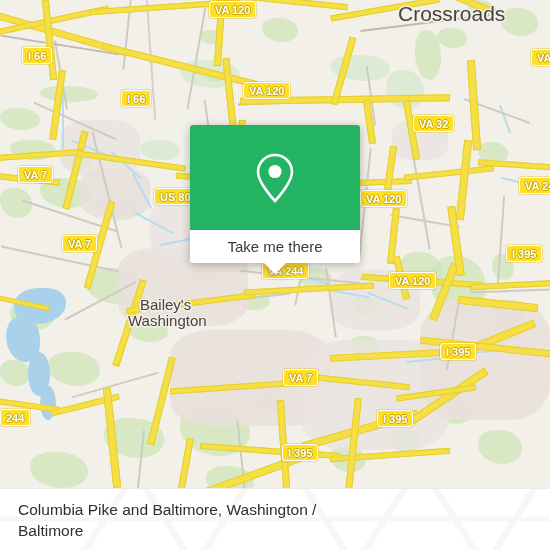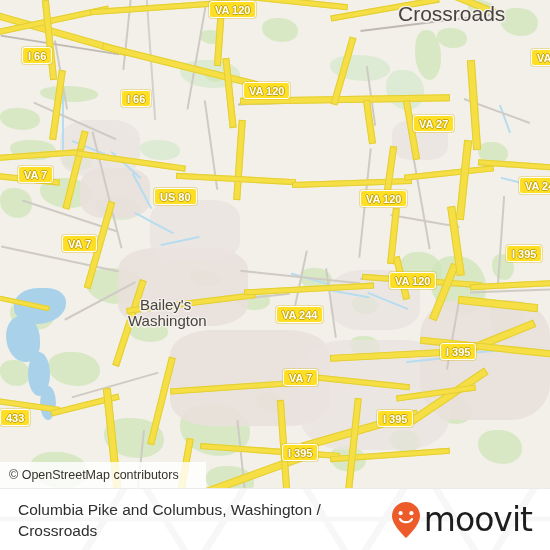--- a/index.html
+++ b/index.html
@@ -252,66 +252,66 @@
 
     <div class="mot" style="left:-10px;top:402px;width:70px;height:6px;transform:rotate(8deg);"></div>
     <div class="mot" style="left:50px;top:402px;width:70px;height:6px;transform:rotate(-14deg);"></div>
     <div class="mot" style="left:108px;top:388px;width:8px;height:100px;transform:rotate(-6deg);"></div>
 
     <div id="shield-layer">
         <div class="shield" style="left: 209px; top: 1px;">VA 120</div>
         <div class="shield" style="left: 243px; top: 82px;">VA 120</div>
         <div class="shield" style="left: 22px; top: 47px;">I 66</div>
         <div class="shield" style="left: 121px; top: 90px;">I 66</div>
-        <div class="shield" style="left: 413px; top: 115px;">VA 27</div>
+        <div class="shield" style="left: 413px; top: 115px;">VA 32</div>
         <div class="shield" style="left: 531px; top: 49px;">VA</div>
         <div class="shield" style="left: 18px; top: 166px;">VA 7</div>
         <div class="shield" style="left: 154px; top: 188px;">US 80</div>
         <div class="shield" style="left: 360px; top: 190px;">VA 120</div>
         <div class="shield" style="left: 519px; top: 177px;">VA 24</div>
         <div class="shield" style="left: 62px; top: 235px;">VA 7</div>
         <div class="shield" style="left: 506px; top: 245px;">I 395</div>
-        <div class="shield" style="left: 276px; top: 262px; margin-top: 44px;">VA 244</div>
+        <div class="shield" style="left: 262px; top: 262px;">VA 244</div>
         <div class="shield" style="left: 389px; top: 272px;">VA 120</div>
         <div class="shield" style="left: 283px; top: 369px;">VA 7</div>
         <div class="shield" style="left: 440px; top: 343px;">I 395</div>
         <div class="shield" style="left: 377px; top: 410px;">I 395</div>
-        <div class="shield" style="left: 0px; top: 409px;">433</div>
+        <div class="shield" style="left: 0px; top: 409px;">244</div>
         <div class="shield" style="left: 282px; top: 444px;">I 395</div>
       </div>
     <div id="place-layer">
         <div class="plabel big" style="left: 398px; top: 2px;">Crossroads</div>
         <div class="plabel mid" style="left: 140px; top: 296px;">Bailey's</div>
         <div class="plabel mid" style="left: 128px; top: 312px;">Washington</div>
       </div>
 
-
-    <div class="attrib">
-      <span>© OpenStreetMap contributors</span>
+    <div class="popup">
+      <div class="popup-top" id="popup-top" style="background: rgb(34, 179, 99);">
+        <svg class="pin-svg" width="44" height="52" viewBox="0 0 44 52">
+          <path d="M22 3 C12.6 3 5 10.6 5 20 C5 31 22 49 22 49 C22 49 39 31 39 20 C39 10.6 31.4 3 22 3 Z" fill="none" stroke="#ffffff" stroke-width="2.6"></path>
+          <circle cx="22" cy="19.5" r="6.6" fill="#ffffff"></circle>
+        </svg>
+      </div>
+      <div class="popup-bot">
+        <span>Take me there</span>
+      </div>
+      <div class="popup-tail"></div>
     </div>
+
   </div>
 
   <div class="footer">
     <svg class="footer-watermark" viewBox="0 0 550 62" preserveAspectRatio="none">
       <g stroke="#f1f1f1" stroke-width="7" fill="none">
         <path d="M80 70 L130 -10"></path>
           <path d="M140 -10 L190 70"></path>
         <path d="M200 70 L250 -10"></path>
           <path d="M300 -10 L350 70"></path>
         <path d="M360 70 L410 -10"></path>
           <path d="M430 -10 L480 70"></path>
         <path d="M490 70 L540 -10"></path>
           <path d="M0 30 L550 30" stroke-width="5"></path>
       </g>
     </svg>
-    <div class="footer-title">Columbia Pike and Columbus, Washington / Crossroads</div>
-    <div class="brand">
-      <svg width="30" height="38" viewBox="0 0 30 38">
-        <path d="M15 1 C7.3 1 1 7.3 1 15 C1 24.5 15 37 15 37 C15 37 29 24.5 29 15 C29 7.3 22.7 1 15 1 Z" fill="#ec5b29"></path>
-        <circle cx="9.6" cy="12.2" r="2.1" fill="#ffffff"></circle>
-        <circle cx="20.4" cy="12.2" r="2.1" fill="#ffffff"></circle>
-        <path d="M9 18 C11 22.2 19 22.2 21 18" stroke="#ffffff" stroke-width="2.1" fill="none" stroke-linecap="round"></path>
-      </svg>
-      <span class="brand-word">moovit</span>
-    </div>
+    <div class="footer-title">Columbia Pike and Baltimore, Washington / Baltimore</div>
   </div>
 
 </div>
 
 </body></html>

